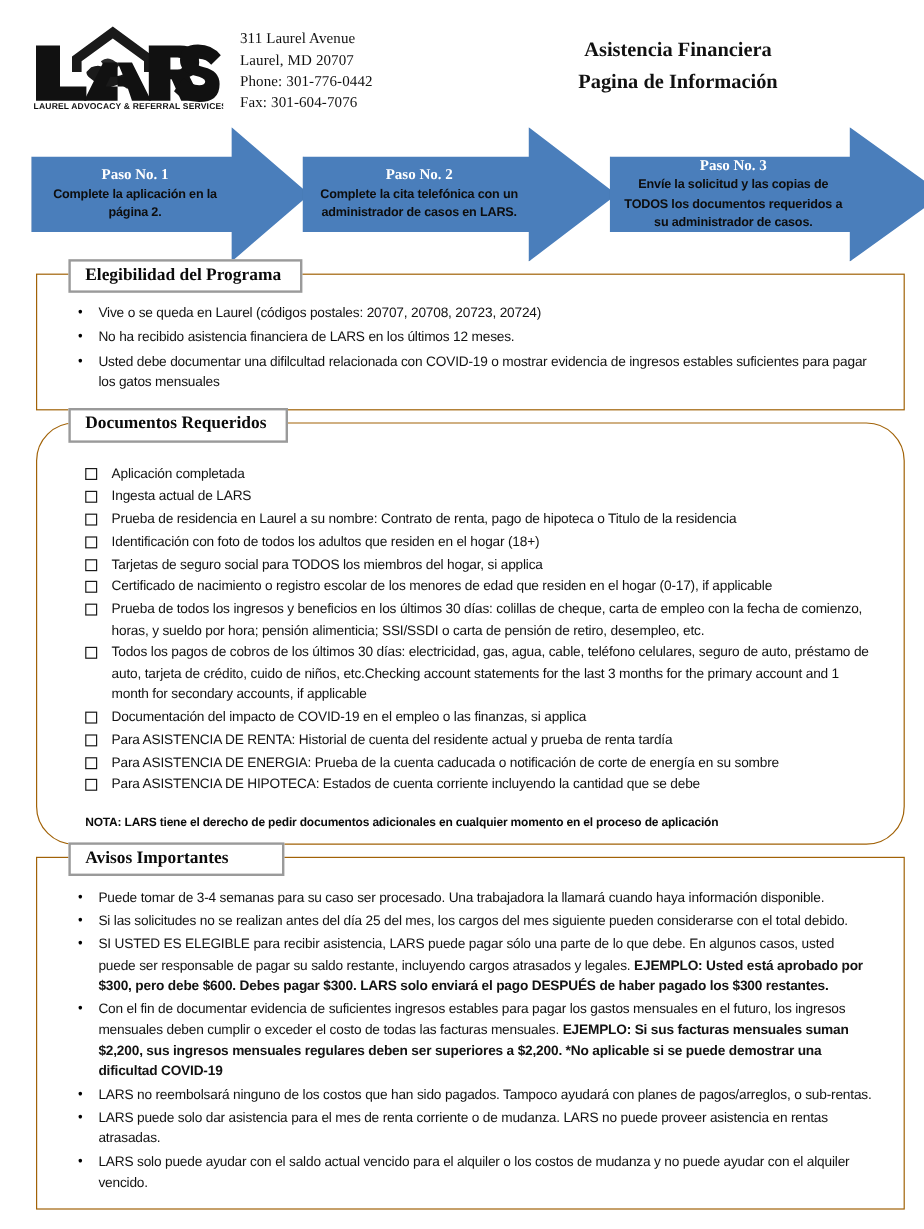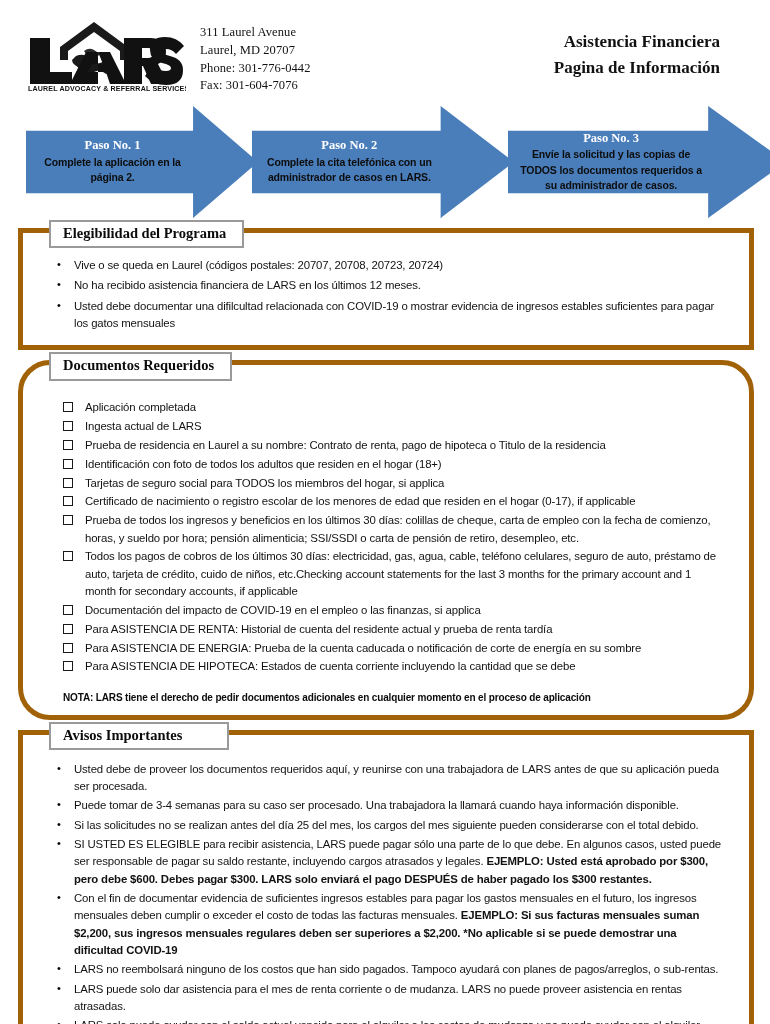--- a/index.html
+++ b/index.html
@@ -43,21 +43,21 @@
     padding-left: 14px;
     padding-top: 8px;
     font-family: "Liberation Serif", serif;
     font-size: 12.5px;
     line-height: 1.42;
     color: #111;
     letter-spacing: 0.1px;
   }
   .title-block {
     flex: 1 1 auto;
-    text-align: right;
+    text-align: center;
     padding-top: 13px;
     padding-right: 36px;
     font-family: "Liberation Serif", serif;
     font-weight: bold;
     font-size: 17px;
     line-height: 1.5;
     color: #111;
   }
 
   
@@ -108,23 +108,23 @@
     font-weight: bold;
     font-size: 10.5px;
     color: #0d0d0d;
     line-height: 1.45;
     letter-spacing: -0.15px;
   }
 
   
   .section {
     position: relative;
-    border: 5px solid #a16207;
-    box-sizing: border-box;
-    margin: 0 2px 10px 4px;
+    border: 1px solid #a16207;
+    box-sizing: border-box;
+    margin: 0 2px 10px 16px;
     padding: 22px 10px 10px 10px;
     background: #ffffff;
   }
   .section-head {
     position: absolute;
     top: -13px;
     left: 26px;
     background: #ffffff;
     border: 2px solid #9a9a9a;
     padding: 3px 16px 4px 12px;
@@ -292,21 +292,20 @@
         <li><span class="cbox"></span><span>Para ASISTENCIA DE RENTA: Historial de cuenta del residente actual y prueba de renta tardía</span></li>
         <li><span class="cbox"></span><span>Para ASISTENCIA DE ENERGIA: Prueba de la cuenta caducada o notificación de corte de energía en su sombre</span></li>
         <li><span class="cbox"></span><span>Para ASISTENCIA DE HIPOTECA: Estados de cuenta corriente incluyendo la cantidad que se debe</span></li>
       </ul>
     <div class="note">NOTA: LARS tiene el derecho de pedir documentos adicionales en cualquier momento en el proceso de aplicación</div>
   </div>
 
   <div class="section sec-avisos">
     <div class="section-head">Avisos Importantes</div>
     <ul class="blist">
-        <li><span>Usted debe de proveer los documentos requeridos aquí, y reunirse con una trabajadora de LARS antes de que su aplicación pueda ser procesada.</span></li>
         <li><span>Puede tomar de 3-4 semanas para su caso ser procesado. Una trabajadora la llamará cuando haya información disponible.</span></li>
         <li><span>Si las solicitudes no se realizan antes del día 25 del mes, los cargos del mes siguiente pueden considerarse con el total debido.</span></li>
         <li><span>SI USTED ES ELEGIBLE para recibir asistencia, LARS puede pagar sólo una parte de lo que debe. En algunos casos, usted puede ser responsable de pagar su saldo restante, incluyendo cargos atrasados y legales. </span><b>EJEMPLO: Usted está aprobado por $300, pero debe $600. Debes pagar $300. LARS solo enviará el pago DESPUÉS de haber pagado los $300 restantes.</b></li>
         <li><span>Con el fin de documentar evidencia de suficientes ingresos estables para pagar los gastos mensuales en el futuro, los ingresos mensuales deben cumplir o exceder el costo de todas las facturas mensuales. </span><b>EJEMPLO: Si sus facturas mensuales suman $2,200, sus ingresos mensuales regulares deben ser superiores a $2,200. *No aplicable si se puede demostrar una dificultad COVID-19</b></li>
         <li><span>LARS no reembolsará ninguno de los costos que han sido pagados. Tampoco ayudará con planes de pagos/arreglos, o sub-rentas.</span></li>
         <li><span>LARS puede solo dar asistencia para el mes de renta corriente o de mudanza. LARS no puede proveer asistencia en rentas atrasadas.</span></li>
         <li><span>LARS solo puede ayudar con el saldo actual vencido para el alquiler o los costos de mudanza y no puede ayudar con el alquiler vencido.</span></li>
       </ul>
   </div>
 

